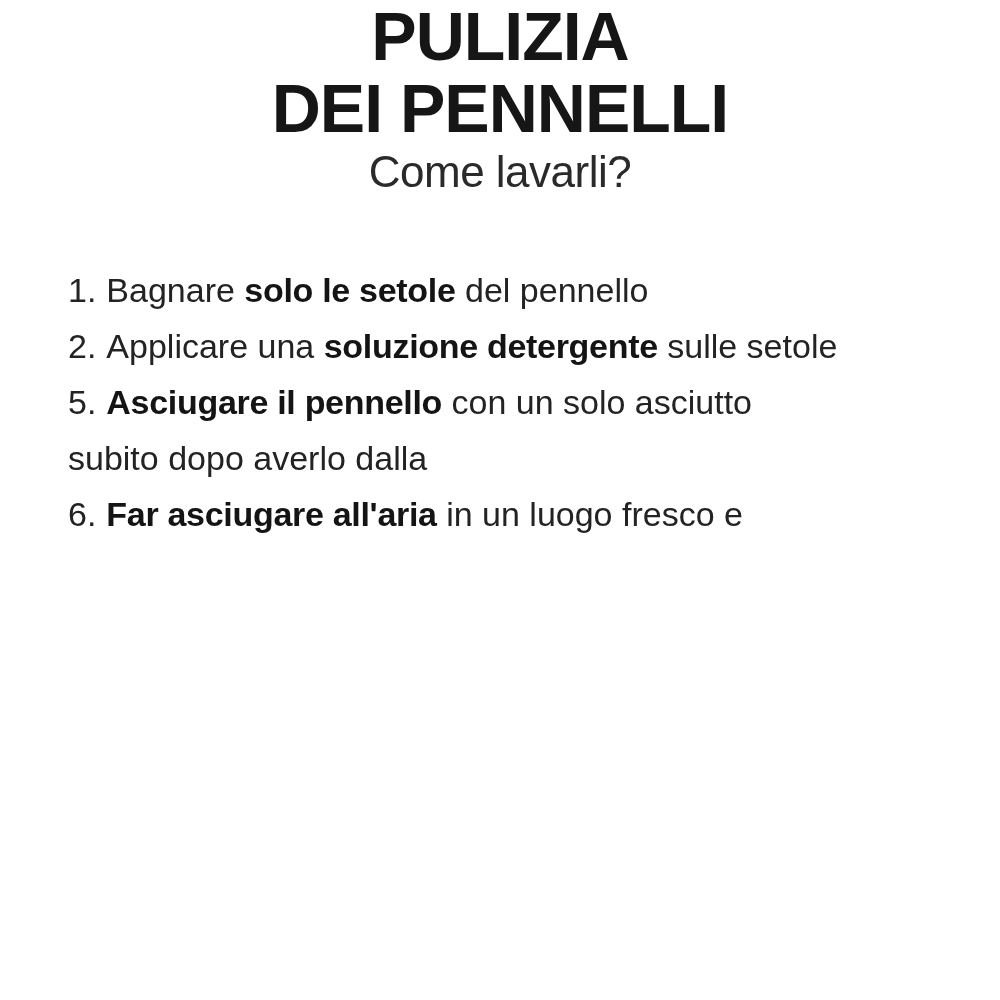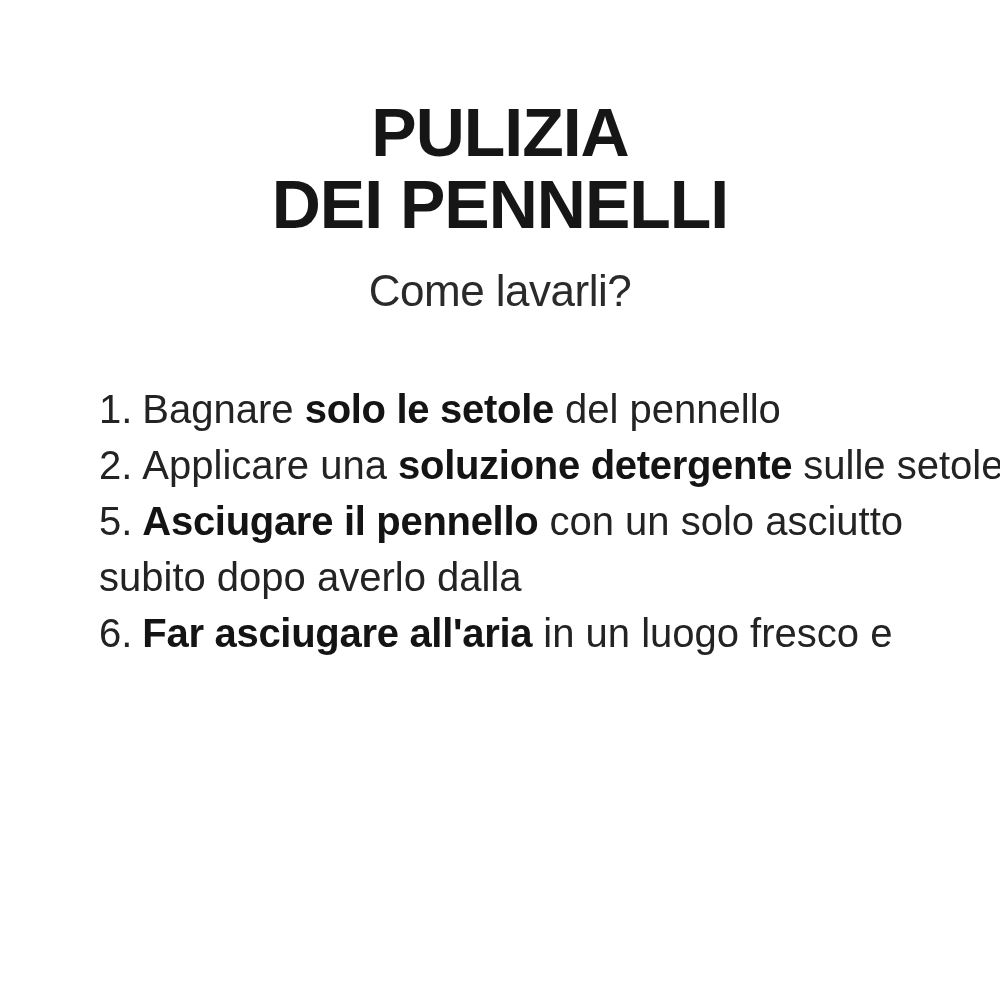--- a/index.html
+++ b/index.html
@@ -10,51 +10,49 @@
     font-family: "Liberation Sans", sans-serif;
     color: #1b1b1b;
     overflow: hidden;
   }
   .page {
     width: 1000px;
     height: 1000px;
     background: #ffffff;
   }
   .header {
-    padding-top: 96px;
     text-align: center;
   }
   .title {
     font-size: 68px;
     font-weight: 700;
     line-height: 72px;
     letter-spacing: -1px;
     color: #161616;
   }
   .title-line { display: block; }
   .subtitle {
-    margin-top: 27px;
+    margin-top: 4px;
     font-size: 44px;
     font-weight: 400;
     line-height: 48px;
     letter-spacing: -0.5px;
     color: #2a2a2a;
   }
   .steps {
     margin-top: 66px;
     padding-left: 68px;
     padding-right: 40px;
   }
   .line {
-    font-size: 40px;
+    font-size: 34px;
     line-height: 56px;
     font-weight: 400;
     color: #232323;
     white-space: nowrap;
-    margin-left: 31px;
   }
   .num { margin-right: 10px; }
   .line strong {
     font-weight: 700;
     color: #141414;
     letter-spacing: -0.3px;
   }
 </style>
 </head>
 <body>

